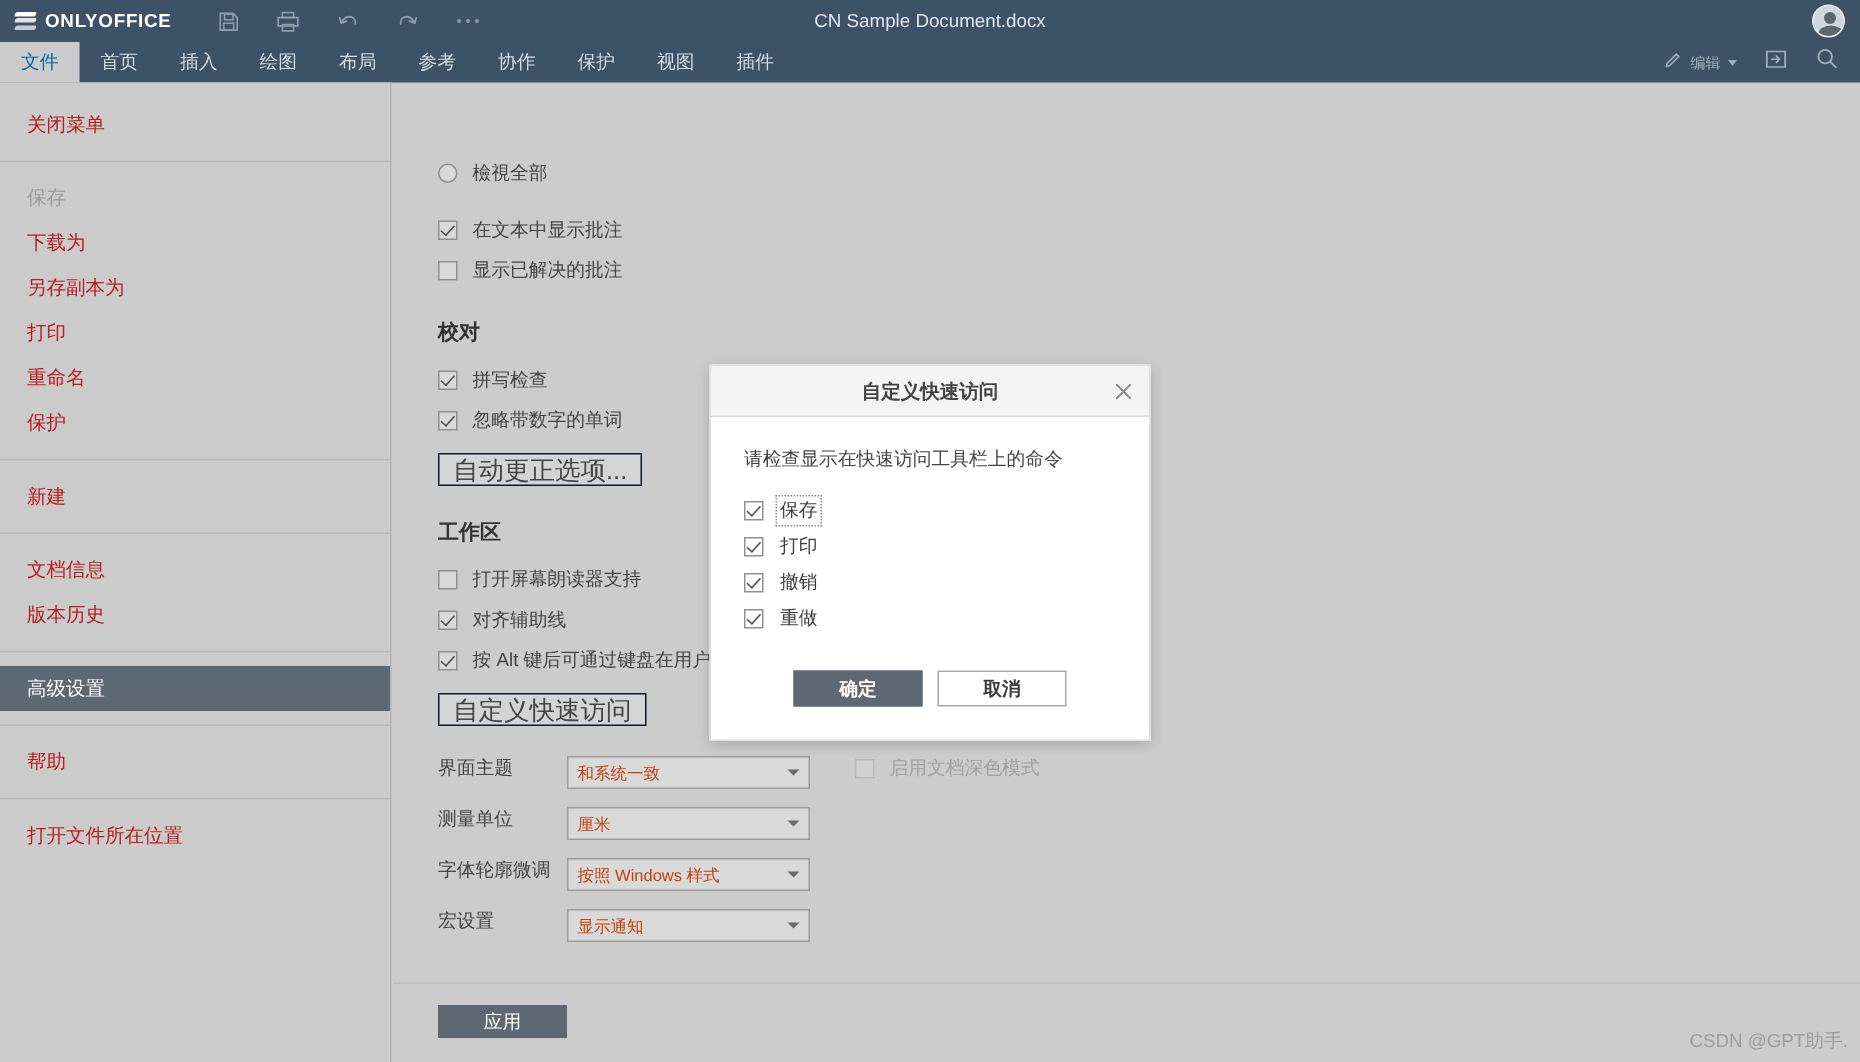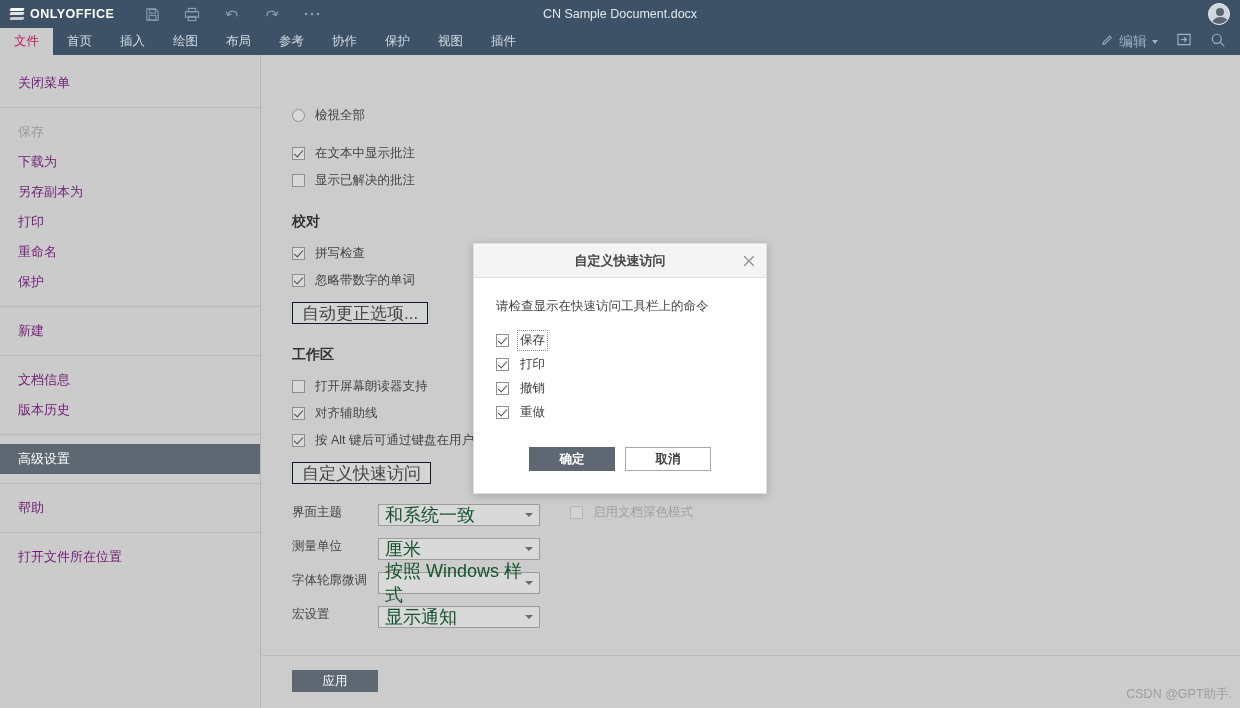--- a/index.html
+++ b/index.html
@@ -88,31 +88,31 @@
   .tab {
     display: flex; align-items: center; justify-content:center;
     padding: 0 14px;
     font-size: 12.5px;
     color: #d3dce4;
     cursor: default;
     white-space: nowrap;
   }
   .tab.active {
     background: #cbcbcb;
-    color: #be185d;
+    color: #0369a1;
   }
   .tab-right {
     margin-left: auto;
     display: flex; align-items: center; gap: 18px;
     padding-right: 14px;
     color: #93a3b2;
   }
   .edit-mode {
     display: flex; align-items: center; gap: 5px;
-    font-size: 14px; color: #9fb0bf;
+    font-size: 10px; color: #9fb0bf;
   }
   .chev-small {
     width: 0; height: 0;
     border-left: 3.5px solid transparent;
     border-right: 3.5px solid transparent;
     border-top: 4px solid #9fb0bf;
   }
 
   
   .sidebar {
@@ -121,21 +121,21 @@
     background: #cbcbcb;
     border-right: 1px solid #b4b4b4;
     font-size: 13px;
     color: #444444;
   }
   .side-item {
     height: 30px;
     display: flex; align-items: center;
     padding-left: 18px;
     cursor: default;
-    color: #701a75;
+    color: #b91c1c;
   }
   .side-item.disabled { color: #9b9b9b; }
   .side-item.active { background: #5e6873; color: #ffffff; }
   .side-sep {
     height: 1px; background: #b9b9b9;
     margin: 9px 0;
   }
   .side-top-pad { height: 13px; }
 
   
@@ -210,22 +210,22 @@
     font-size: 12.5px;
     color: #444444;
     flex: 0 0 auto;
   }
   .combo {
     width: 162px; height: 22px;
     border: 1px solid #9c9c9c;
     background: #d9d9d9;
     display: flex; align-items: center;
     padding: 0 6px;
-    font-size: 18px;
-    color: #14532d;
+    font-size: 11px;
+    color: #c2410c;
     position: relative;
     cursor: default;
   }
   .combo .chev {
     position: absolute; right: 6px; top: 50%;
     margin-top: -2px;
     width: 0; height: 0;
     border-left: 4px solid transparent;
     border-right: 4px solid transparent;
     border-top: 4px solid #6a6a6a;

